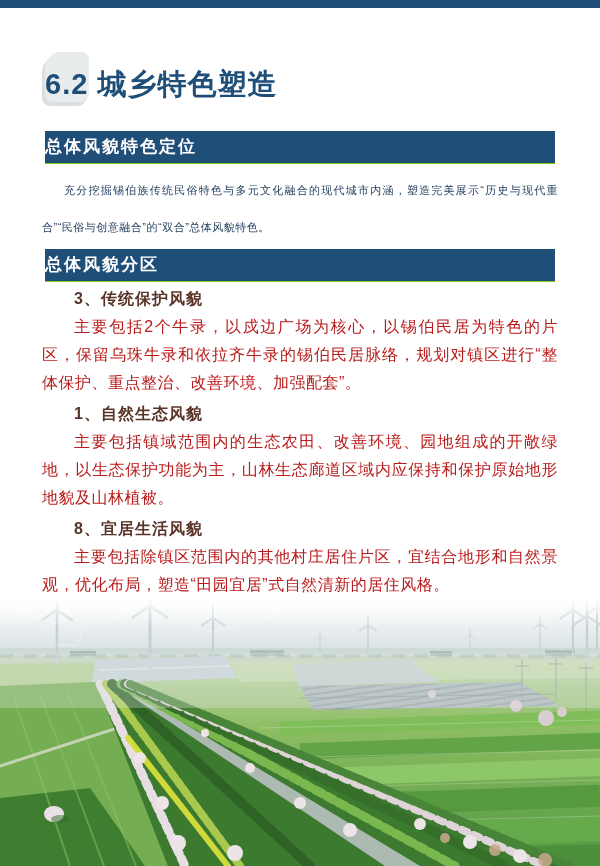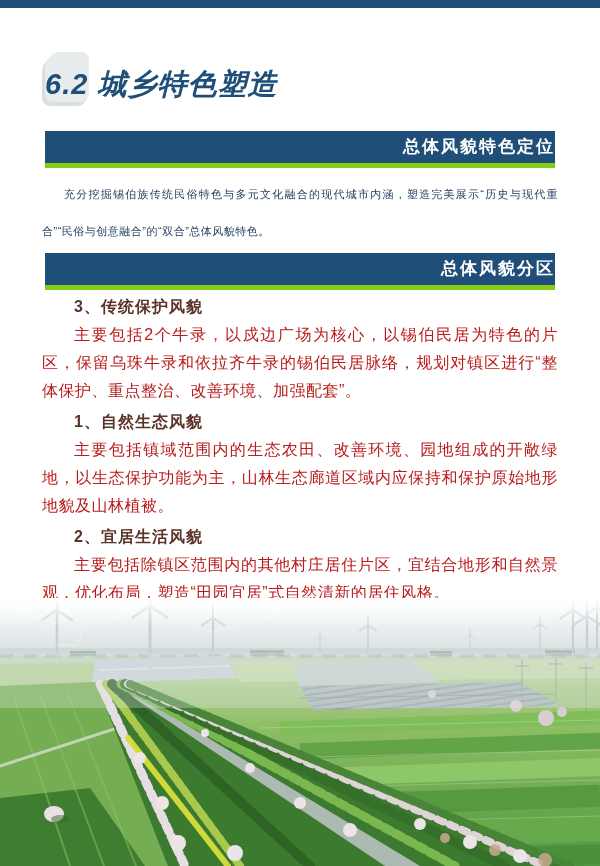--- a/index.html
+++ b/index.html
@@ -3,34 +3,34 @@
 <meta charset="utf-8">
 <style>
   html,body{margin:0;padding:0;background:#888;}
   .page{
     position:relative;width:600px;height:866px;margin:0 auto;
     background:#ffffff;overflow:hidden;
     font-family:"Liberation Sans","DejaVu Sans",sans-serif;
   }
   .top-bar{position:absolute;top:0;left:0;width:600px;height:8px;background:#1f4e79;}
   .content{position:absolute;top:8px;left:0;width:600px;padding:0 42px;box-sizing:border-box;}
-  .h1-row{position:relative;margin:50px 0 0 3px;height:52px;font-style:italic;}
+  .h1-row{position:relative;margin:50px 0 0 3px;height:52px;}
   .h1-box{
     position:absolute;left:0;top:-6px;width:44px;height:50px;
     background:#e9eced;border-radius:16px 8px 8px 8px;
     box-shadow:-3px 4px 0 0 #dcdfe2;
   }
   .h1-text{
     position:relative;z-index:1;font-size:29px;font-weight:bold;color:#1f4e79;
     letter-spacing:1px;line-height:52px;white-space:nowrap;
   }
   .banner{
     margin:0 3px;height:32px;line-height:32px;background:#1f4e79;
-    color:#ffffff;font-size:17px;font-weight:bold;text-align:right;
-    letter-spacing:2px;border-bottom:5px solid #84cc16;
+    color:#ffffff;font-size:17px;font-weight:bold;text-align:left;
+    letter-spacing:2px;border-bottom:1px solid #84cc16;
   }
   .banner.first{margin-top:21px;}
   .banner.second{margin-top:3px;}
   .intro{
     margin:8px 0 0 0;font-size:11px;line-height:37px;color:#1f3a5c;
     text-align:justify;text-indent:2em;letter-spacing:0.5px;
   }
   .sec-head{
     margin:5px 0 0 0;font-size:16px;line-height:24px;font-weight:bold;
     color:#5a3428;text-indent:2em;letter-spacing:1px;
@@ -64,21 +64,21 @@
       <div class="sec-head">3、传统保护风貌</div>
       <p class="sec-body">主要包括2个牛录，以戍边广场为核心，以锡伯民居为特色的片区，保留乌珠牛录和依拉齐牛录的锡伯民居脉络，规划对镇区进行“整体保护、重点整治、改善环境、加强配套”。</p>
     </div>
 
     <div>
       <div class="sec-head">1、自然生态风貌</div>
       <p class="sec-body">主要包括镇域范围内的生态农田、改善环境、园地组成的开敞绿地，以生态保护功能为主，山林生态廊道区域内应保持和保护原始地形地貌及山林植被。</p>
     </div>
 
     <div>
-      <div class="sec-head">2、宜居生活风貌</div>
+      <div class="sec-head">8、宜居生活风貌</div>
       <p class="sec-body">主要包括除镇区范围内的其他村庄居住片区，宜结合地形和自然景观，优化布局，塑造“田园宜居”式自然清新的居住风格。</p>
     </div>
   </div>
 
   <div class="photo">
     <svg width="600" height="268" viewBox="0 0 600 268" xmlns="http://www.w3.org/2000/svg">
       <defs>
         <linearGradient id="sky" x1="0" y1="0" x2="0" y2="1">
           <stop offset="0" stop-color="#fdfdfd"></stop>
           <stop offset="0.6" stop-color="#e4eaec"></stop>

